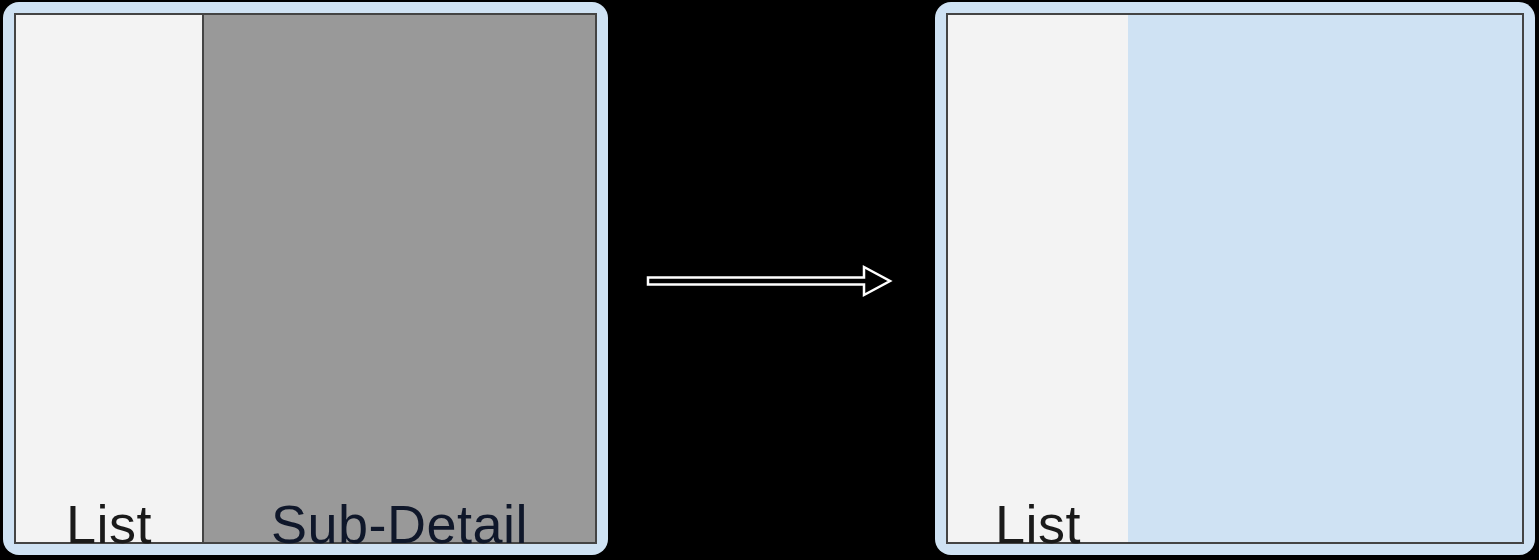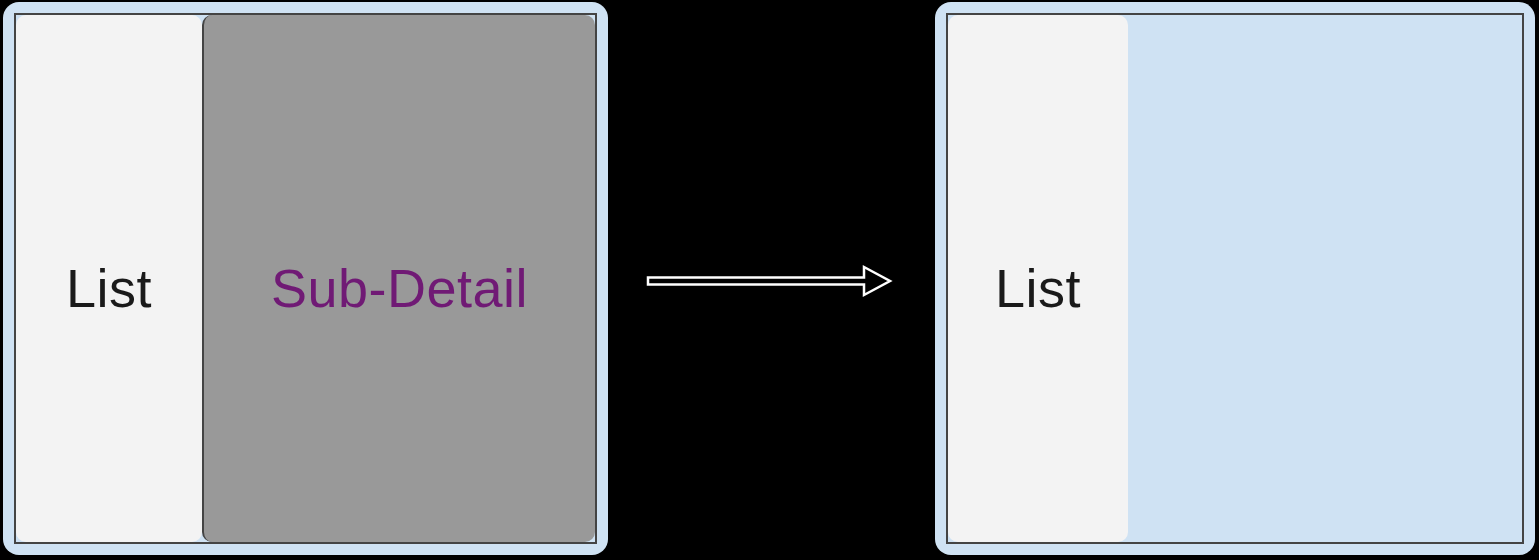--- a/index.html
+++ b/index.html
@@ -30,24 +30,23 @@
     position: absolute;
     inset: 11px;
     border: 2px solid #444;
     display: flex;
     flex-direction: row;
     align-items: stretch;
     box-sizing: border-box;
   }
   .panel {
     display: flex;
-    align-items: center;
+    align-items: flex-end;
     justify-content: center;
     box-sizing: border-box;
-    border-radius: 10px;
   }
   .panel.secondary {
     flex: 1 1 auto;
     border-left: 2px solid #444;
   }
   .device-frame.left  .panel.primary { flex: 0 0 186px; }
   .device-frame.right .panel.primary { flex: 0 0 180px; }
   .panel-label {
     font-size: 54px;
     line-height: 1;
@@ -68,21 +67,21 @@
 <body>
 
 <div class="stage" style="background-color: rgb(0, 0, 0);">
 
   <div class="device-frame left" style="background-color: rgb(207, 226, 243);">
     <div class="screen" style="border-color: rgb(68, 68, 68);">
       <div class="panel primary" style="background-color: rgb(243, 243, 243);">
         <span class="panel-label" style="color: rgb(26, 26, 26);">List</span>
       </div>
       <div class="panel secondary" style="background-color: rgb(153, 153, 153); border-left-color: rgb(68, 68, 68);">
-        <span class="panel-label" style="color: #701a75;">Sub-Detail</span>
+        <span class="panel-label" style="color: #0f172a;">Sub-Detail</span>
       </div>
     </div>
   </div>
 
   <svg class="transition-arrow" viewBox="0 0 264 60" xmlns="http://www.w3.org/2000/svg">
     <path d="M12,26.5 L228,26.5 L228,16 L254,30 L228,44 L228,33.5 L12,33.5 Z" stroke-width="2.5" stroke-linejoin="miter" stroke="#ffffff" fill="#000000"></path>
   </svg>
 
   <div class="device-frame right" style="background-color: rgb(207, 226, 243);">
     <div class="screen" style="border-color: rgb(68, 68, 68);">

